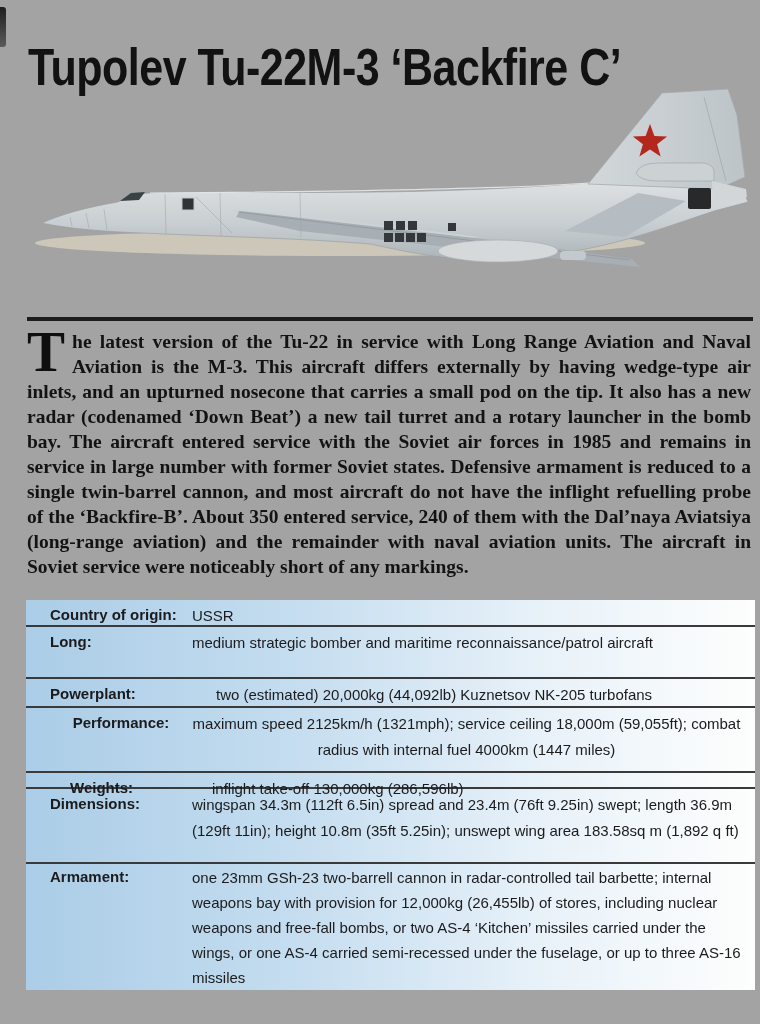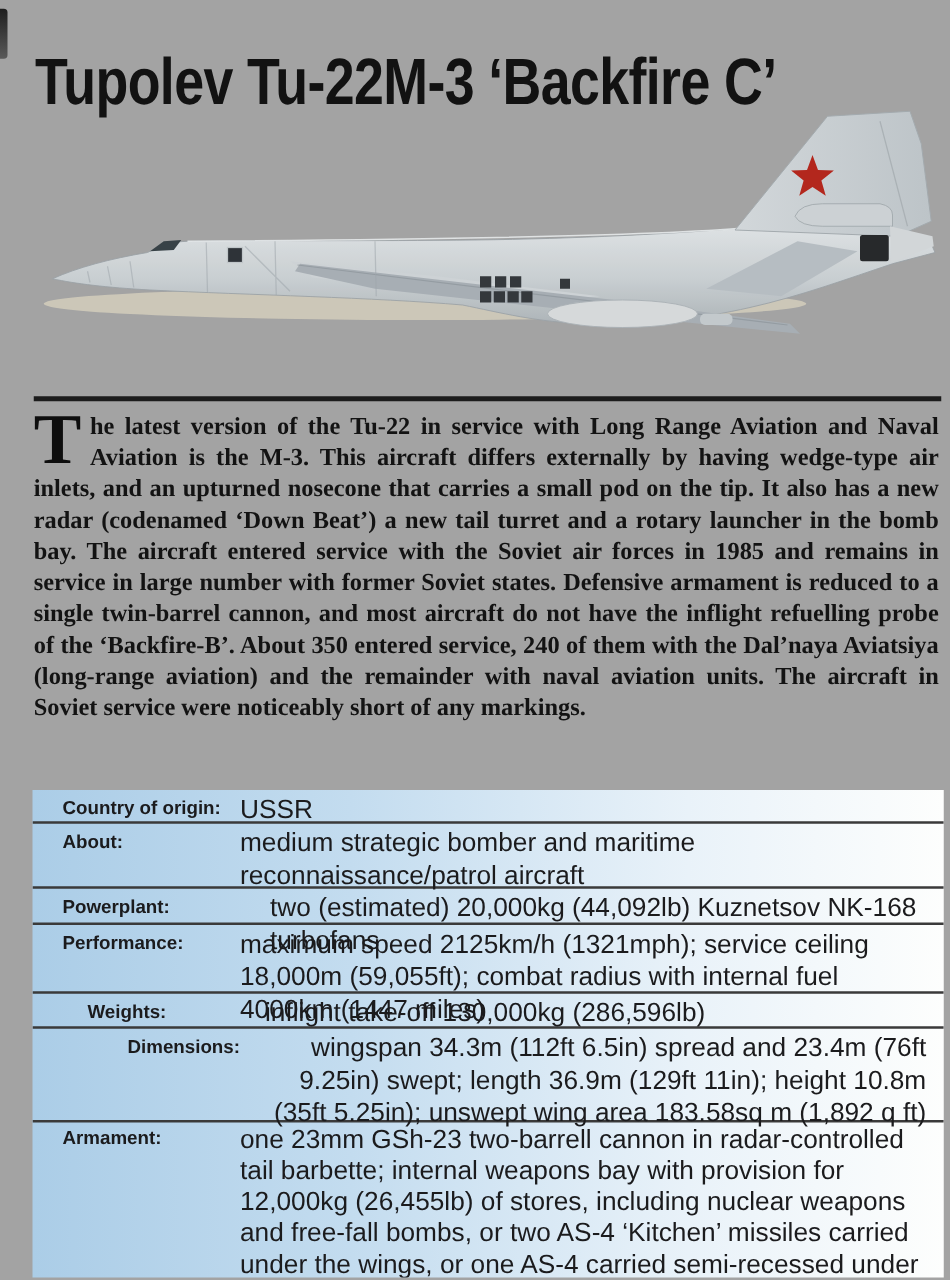--- a/index.html
+++ b/index.html
@@ -21,39 +21,39 @@
   .intro {
     position:absolute; left:27px; top:329px; width:724px;
     font-family:"Liberation Serif",serif; font-weight:700;
     font-size:19.5px; line-height:25px; text-align:justify; color:#131313;
   }
   .dropcap {
     float:left; font-size:57px; line-height:44px; padding:1px 7px 0 0; color:#0e0e0e;
     font-family:"Liberation Serif",serif; font-weight:700;
   }
   .spec-table {
-    position:absolute; left:26px; top:632px; width:729px; height:390px; overflow:hidden;
+    position:absolute; left:26px; top:600px; width:729px; height:390px; overflow:hidden;
     background:linear-gradient(90deg,#abcde7 0%,#c3dcef 35%,#e9f2f9 72%,#fdfefd 100%);
     color:#1b1b1d;
   }
   .spec-row {
     display:flex; box-sizing:border-box; border-bottom:2px solid #3a3a3a;
     padding:3px 14px 0 24px;
   }
   .spec-row.r1 { height:27px; }
   .spec-row.r2 { height:52px; }
   .spec-row.r3 { height:29px;gap:24px; }
-  .spec-row.r4 { height:55px; }
-  .spec-row.r5 { height:28px;padding-left:44px; }
-  .spec-row.r6 { height:75px;text-align:right; }
+  .spec-row.r4 { height:65px;text-align:center; }
+  .spec-row.r5 { height:16px;padding-left:44px; }
+  .spec-row.r6 { height:75px; }
   .spec-row.r7 { height:132px; border-bottom:none; padding-top:1px; }
   .spec-label {
     flex:0 0 142px; width:142px; font-weight:700; font-size:15px; line-height:24px;
   }
-  .spec-value { flex:1; font-size:21px; line-height:26px; }
+  .spec-value { flex:1; font-size:15px; line-height:26px; }
   .spec-row.r7 .spec-value { line-height:25px; }
 </style>
 </head>
 <body>
 
 <div class="page">
 
   <div class="edge-mark"></div>
 
   <h1 class="title">Tupolev Tu-22M-3 ‘Backfire C’</h1>
@@ -128,26 +128,26 @@
   <p class="intro" style="margin:0;">
     <span class="dropcap">T</span><span>he latest version of the Tu-22 in service with Long Range Aviation and Naval Aviation is the M-3. This aircraft differs externally by having wedge-type air inlets, and an upturned nosecone that carries a small pod on the tip. It also has a new radar (codenamed ‘Down Beat’) a new tail turret and a rotary launcher in the bomb bay. The aircraft entered service with the Soviet air forces in 1985 and remains in service in large number with former Soviet states. Defensive armament is reduced to a single twin-barrel cannon, and most aircraft do not have the inflight refuelling probe of the ‘Backfire-B’. About 350 entered service, 240 of them with the Dal’naya Aviatsiya (long-range aviation) and the remainder with naval aviation units. The aircraft in Soviet service were noticeably short of any markings.</span>
   </p>
 
   <div class="spec-table">
     <div class="spec-row r1">
       <div class="spec-label">Country of origin:</div>
       <div class="spec-value">USSR</div>
     </div>
     <div class="spec-row r2">
-      <div class="spec-label">About:</div>
+      <div class="spec-label">Long:</div>
       <div class="spec-value">medium strategic bomber and maritime reconnaissance/patrol aircraft</div>
     </div>
     <div class="spec-row r3">
       <div class="spec-label">Powerplant:</div>
-      <div class="spec-value">two (estimated) 20,000kg (44,092lb) Kuznetsov NK-168 turbofans</div>
+      <div class="spec-value">two (estimated) 20,000kg (44,092lb) Kuznetsov NK-205 turbofans</div>
     </div>
     <div class="spec-row r4">
       <div class="spec-label">Performance:</div>
       <div class="spec-value">maximum speed 2125km/h (1321mph); service ceiling 18,000m (59,055ft); combat radius with internal fuel 4000km (1447 miles)</div>
     </div>
     <div class="spec-row r5">
       <div class="spec-label">Weights:</div>
       <div class="spec-value">inflight take-off 130,000kg (286,596lb)</div>
     </div>
     <div class="spec-row r6">

